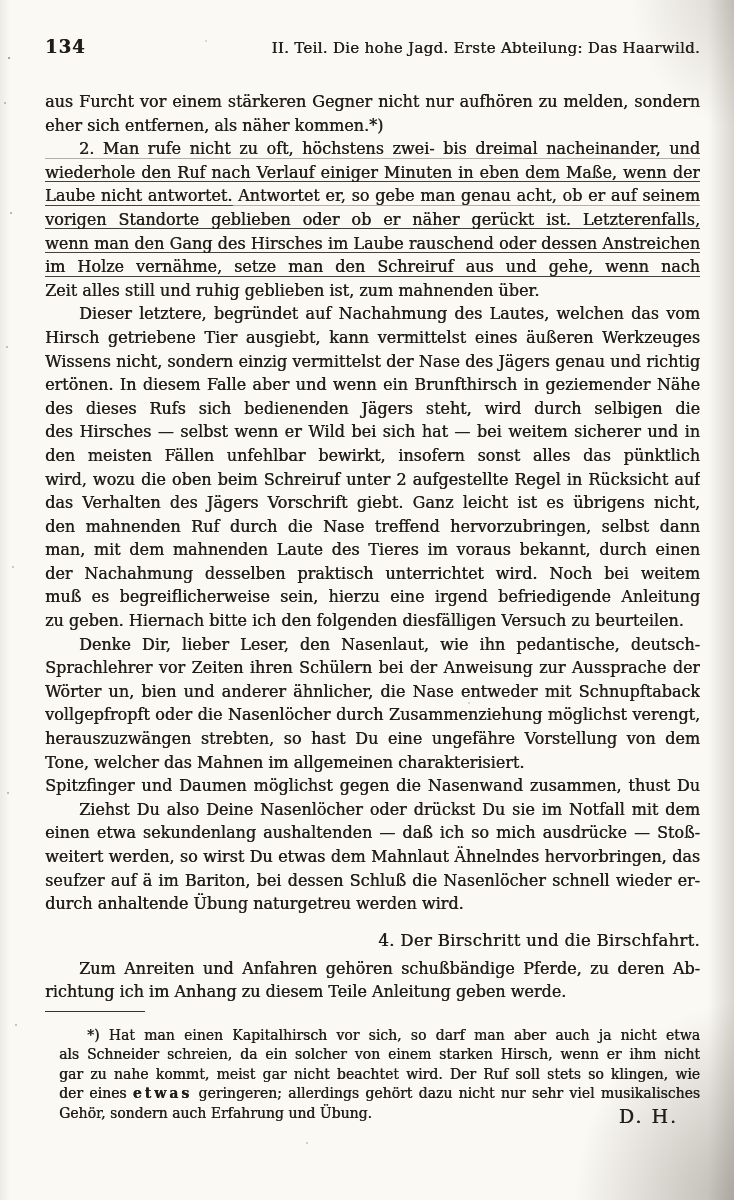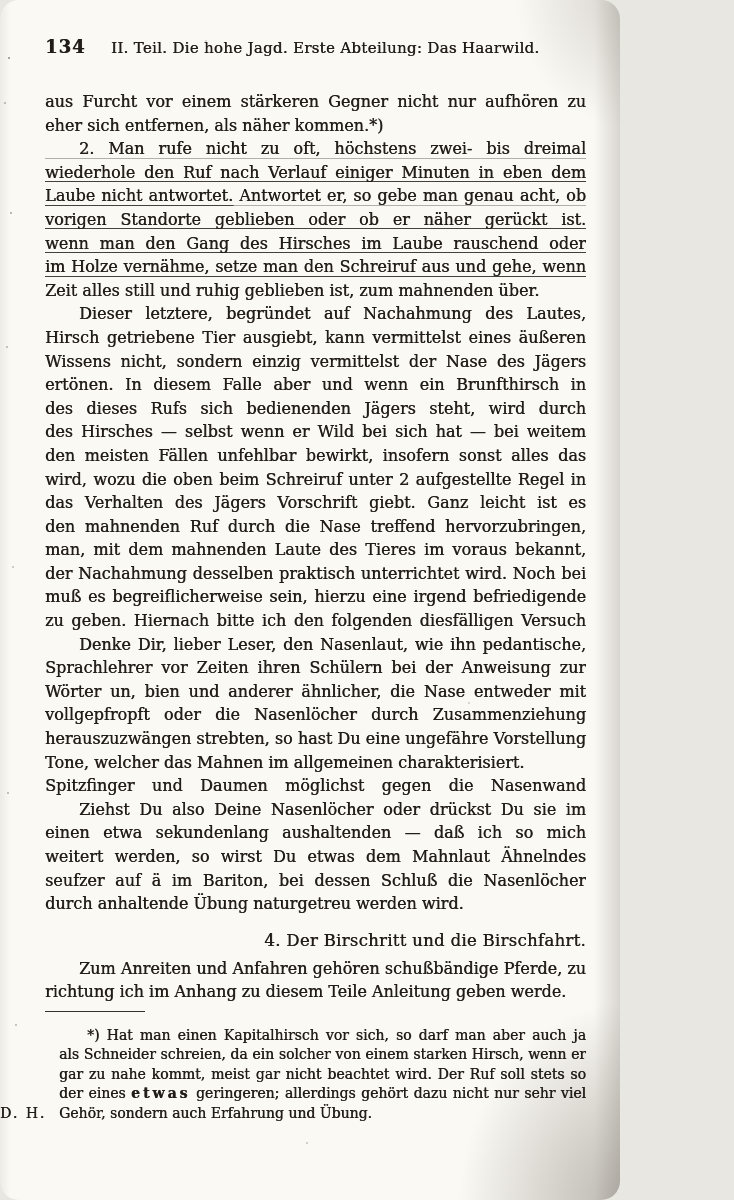--- a/index.html
+++ b/index.html
@@ -3,50 +3,49 @@
 <meta charset="utf-8">
 <title>Scanned book page</title>
 <style>
   html,body{margin:0;padding:0;}
   body{
     width:734px;height:1200px;
     font-family:"DejaVu Serif","Liberation Serif",serif;
     background:#e9e7e2;
   }
   .page{
-    position:relative;width:620px;height:1200px;overflow:hidden;
+    position:relative;width:734px;height:1200px;overflow:hidden;
     color:#211c17;
     background:
       radial-gradient(240px 300px at 101% 101%, rgba(118,112,104,.50), rgba(118,112,104,0) 70%),
       radial-gradient(160px 200px at 101% -1%, rgba(118,112,104,.28), rgba(118,112,104,0) 70%),
       linear-gradient(to left, rgba(118,112,104,.26), rgba(118,112,104,0) 26px),
       linear-gradient(to right, rgba(118,112,104,.10), rgba(118,112,104,0) 10px),
       #fbf9f4;
     text-shadow:0.4px 0 0 rgba(28,22,16,.85);
-    border-radius:19px;
   }
   .specks{position:absolute;top:0;left:0;width:2px;height:2px;
     box-shadow:
       8px 57px 0 0 rgba(70,64,57,.45),
       4px 102px 0 0 rgba(70,64,57,.30),
       10px 212px 0 0 rgba(70,64,57,.35),
       6px 346px 0 0 rgba(70,64,57,.28),
       12px 566px 0 0 rgba(70,64,57,.25),
       7px 792px 0 0 rgba(70,64,57,.30),
       15px 1024px 0 0 rgba(70,64,57,.28),
       468px 702px 0 0 rgba(70,64,57,.20),
       306px 1142px 0 0 rgba(70,64,57,.22),
       205px 40px 0 0 rgba(70,64,57,.18);
   }
   .running-header{
     display:flex;align-items:baseline;
     padding:36px 34px 0 45px;
   }
   .pagenum{font-size:18px;font-weight:bold;width:66px;letter-spacing:1px;}
-  .runtitle{flex:1;text-align:left;font-size:15px;letter-spacing:.3px;}
+  .runtitle{flex:1;text-align:right;font-size:15px;letter-spacing:.3px;}
   .body-text{margin-top:33px;padding:0 34px 0 45px;}
   .section-body{padding:0 34px 0 45px;}
   .line{
     font-size:16px;line-height:23.6px;height:23.6px;overflow:hidden;
     text-align:justify;text-align-last:justify;
   }
   .line.last{text-align-last:left;}
   .line.indent{text-indent:34px;}
   .ul-full{
     background-image:linear-gradient(#45413a,#45413a);
@@ -64,22 +63,22 @@
     margin:15px 34px 7px 45px;letter-spacing:.3px;
   }
   .footnote-rule{
     margin:7px 0 0 45px;width:100px;height:0;
     border-top:1.5px solid #35312b;
   }
   .footnote{margin-top:14px;padding:0 34px 0 59px;}
   .footnote .line{font-size:14px;line-height:19.5px;height:19.5px;}
   .footnote .line.indent{text-indent:28px;}
   .signature{
-    padding-right:56px;margin-top:-18px;
-    font-size:14px;letter-spacing:2px;
+    text-align:right;padding-right:56px;margin-top:-18px;
+    font-size:19px;letter-spacing:2px;
   }
 </style>
 </head>
 <body>
 
 <div class="page">
   <div class="specks"></div>
 
   <header class="running-header">
     <span class="pagenum">134</span>

